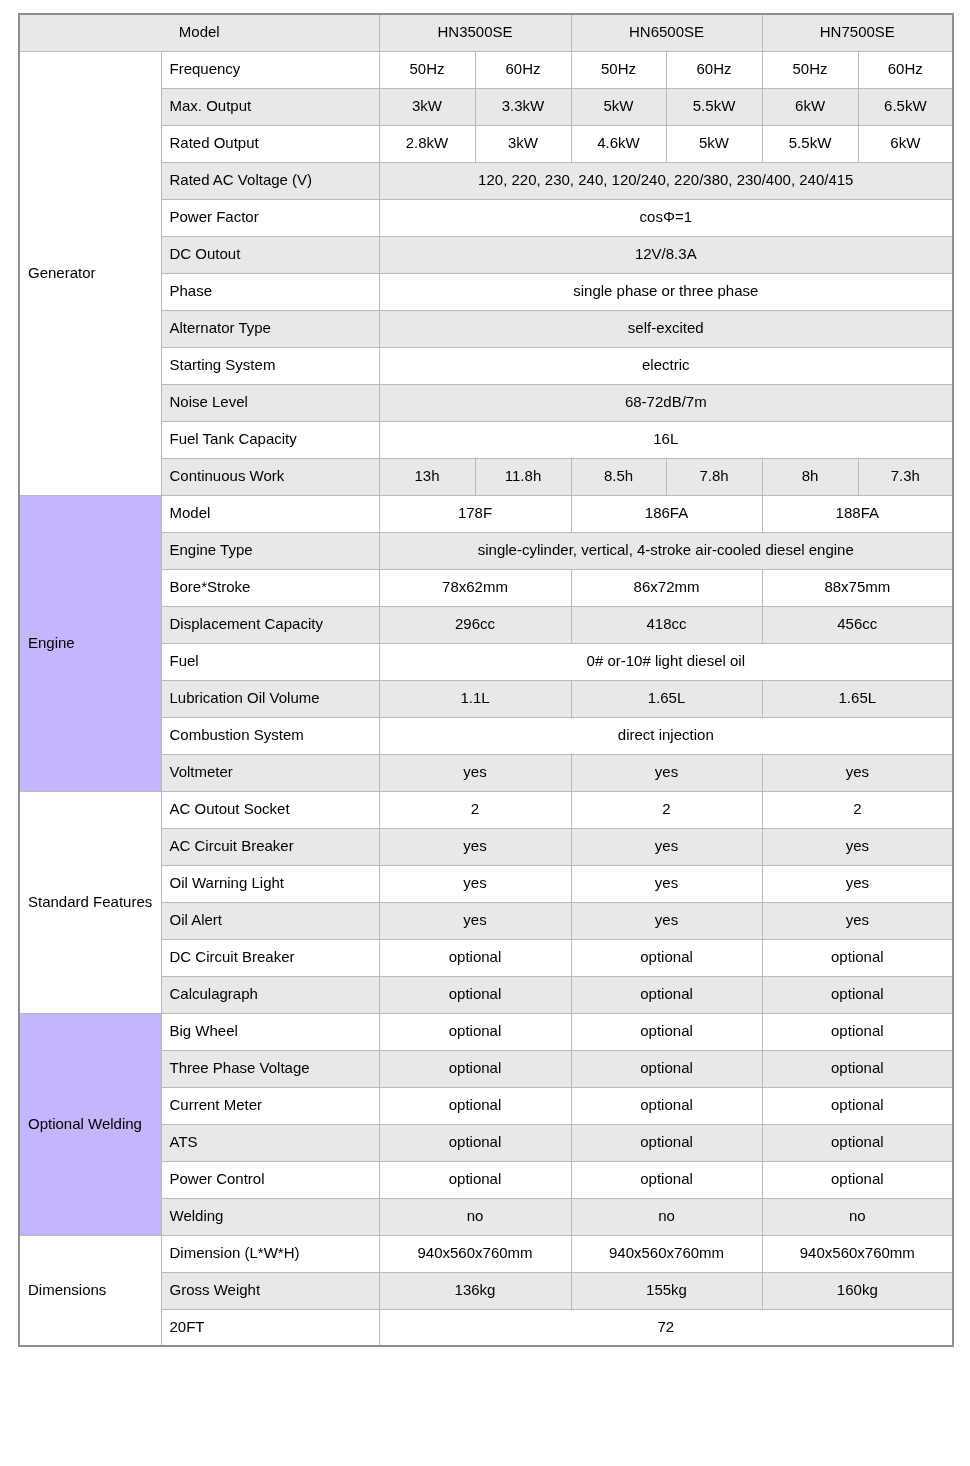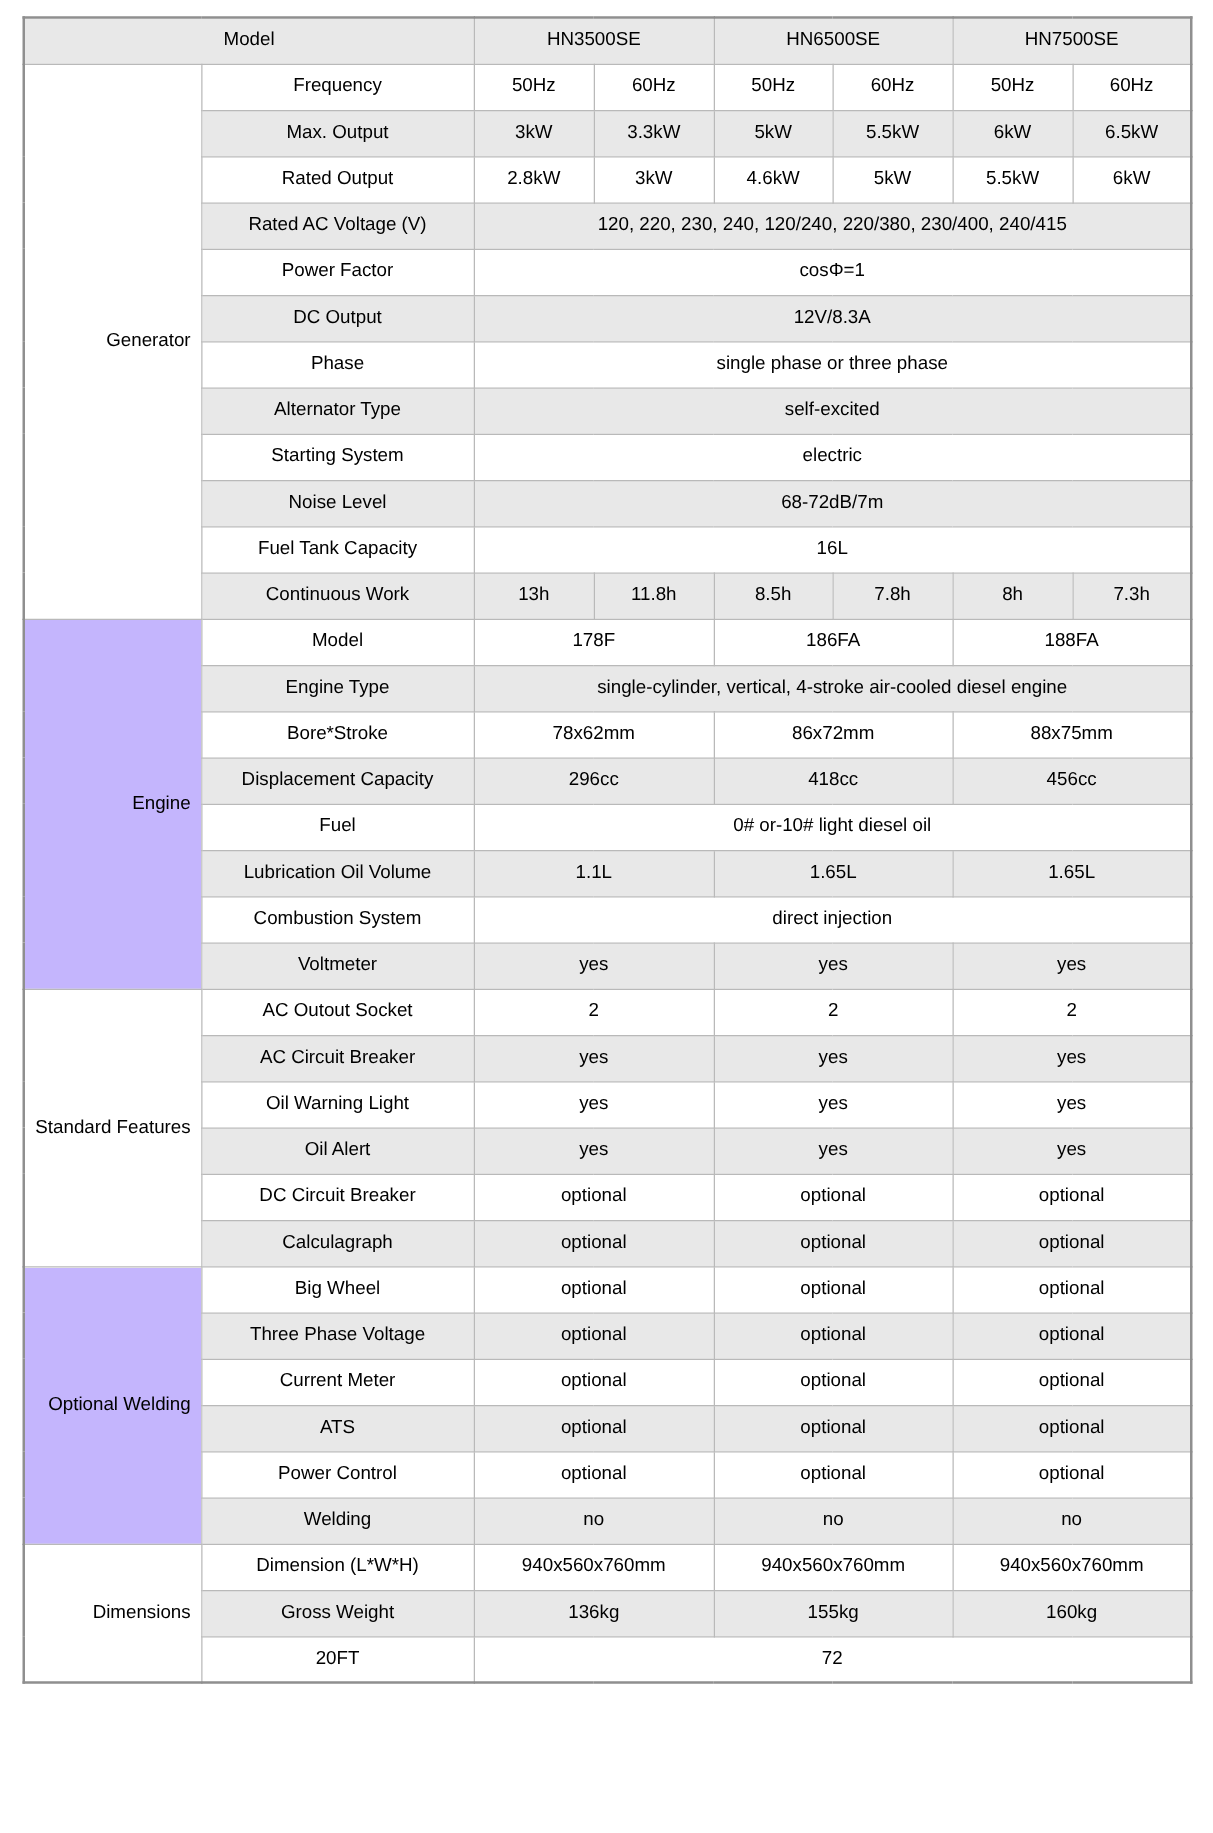--- a/index.html
+++ b/index.html
@@ -34,27 +34,27 @@
     box-sizing: border-box;
     font-weight: normal;
     overflow: hidden;
     line-height: 1.25;
   }
   table.spec thead th {
     background: #e8e8e8;
     text-align: center;
   }
   td.section-cell {
-    text-align: right;
+    text-align: left;
     background: #ffffff;
     vertical-align: middle;
   }
   td.section-cell.stripe { background: #c4b5fd; }
   td.label-cell {
-    text-align: center;
+    text-align: left;
     background: #ffffff;
     margin-top: 20px;
   }
   td.value-cell {
     text-align: center;
     background: #ffffff;
   }
   tr.stripe td.label-cell,
   tr.stripe td.value-cell { background: #e8e8e8; }
 </style>
@@ -112,21 +112,21 @@
         </tr>
         <tr class="stripe">
           <td class="label-cell">Rated AC Voltage (V)</td>
           <td class="value-cell" colspan="6">120, 220, 230, 240, 120/240, 220/380, 230/400, 240/415</td>
         </tr>
         <tr>
           <td class="label-cell">Power Factor</td>
           <td class="value-cell" colspan="6">cosΦ=1</td>
         </tr>
         <tr class="stripe">
-          <td class="label-cell">DC Output</td>
+          <td class="label-cell">DC Outout</td>
           <td class="value-cell" colspan="6">12V/8.3A</td>
         </tr>
         <tr>
           <td class="label-cell">Phase</td>
           <td class="value-cell" colspan="6">single phase or three phase</td>
         </tr>
         <tr class="stripe">
           <td class="label-cell">Alternator Type</td>
           <td class="value-cell" colspan="6">self-excited</td>
         </tr>

